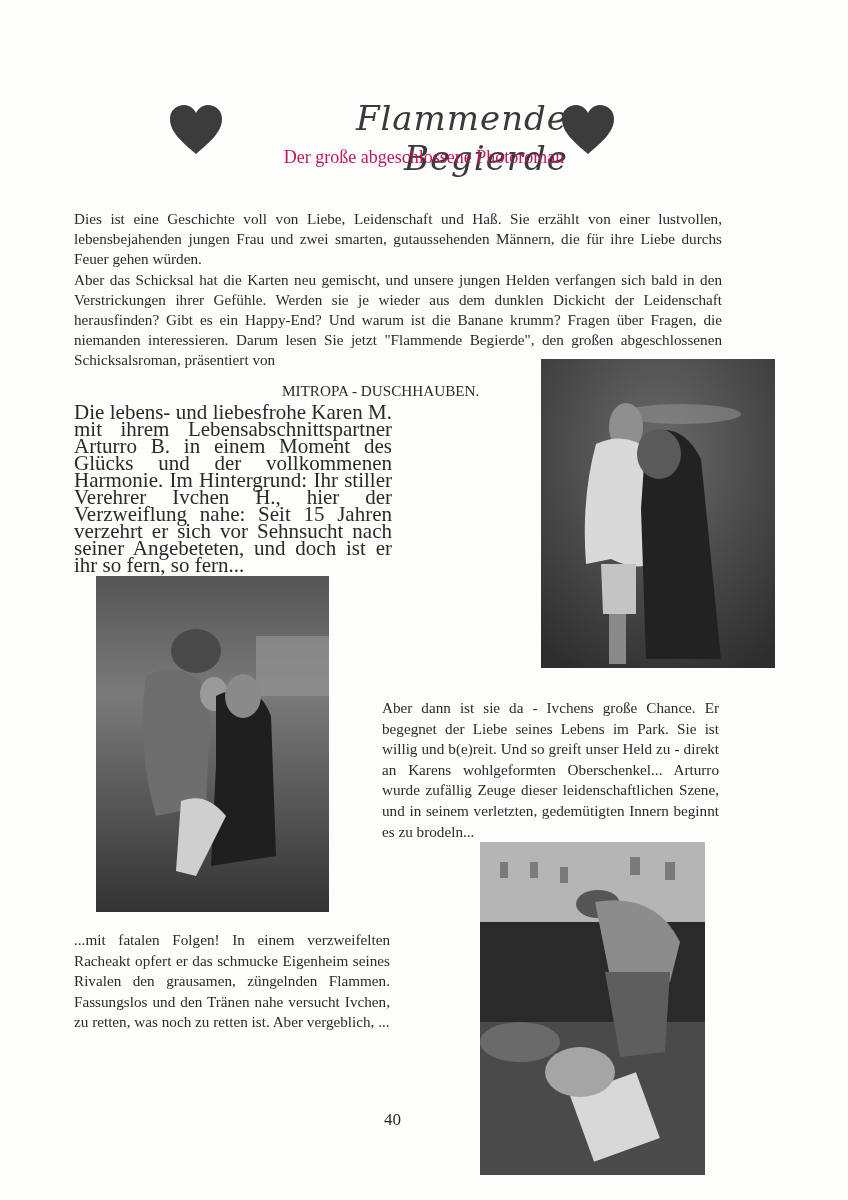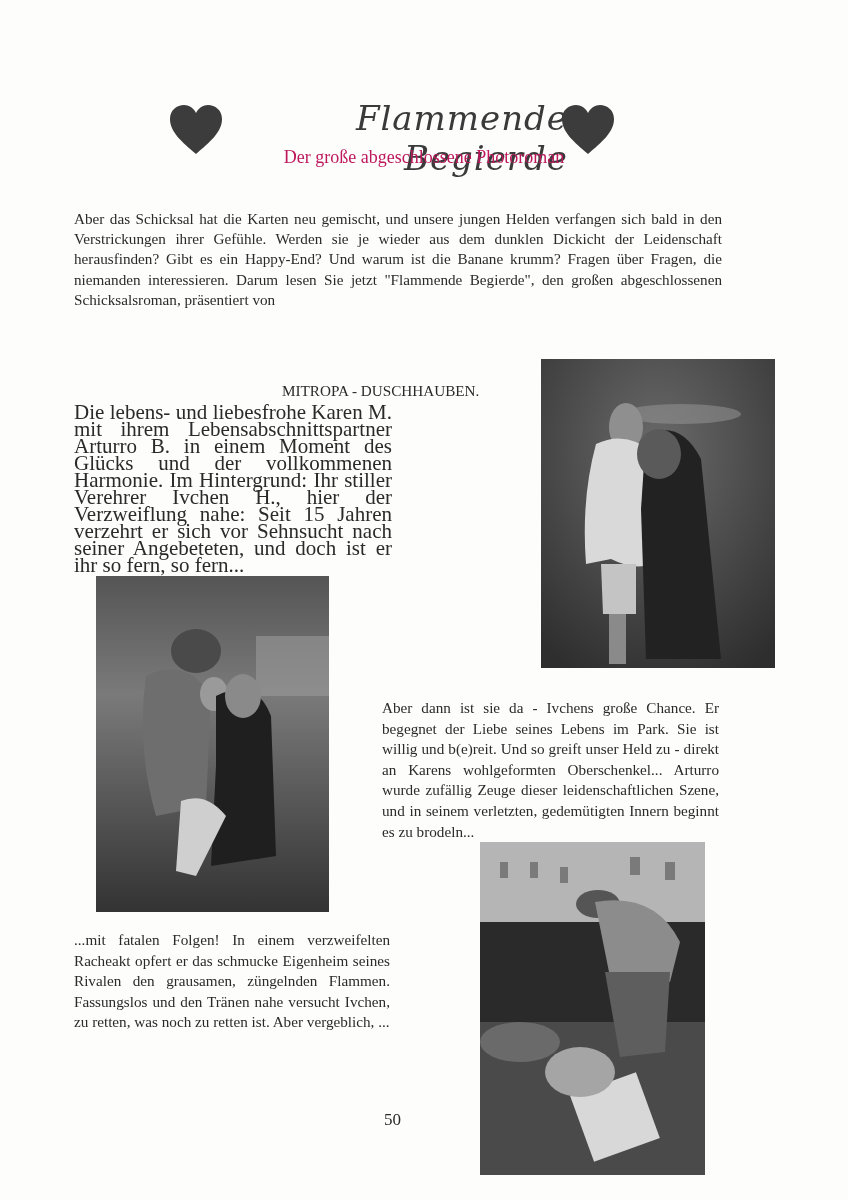--- a/index.html
+++ b/index.html
@@ -26,20 +26,21 @@
 <svg class="heart" style="left:168px;top:104px;" viewBox="0 0 56 52">
   <path d="M28 50 C14 38 2 28 2 15 C2 6 9 1 16 1 C22 1 26 5 28 9 C30 5 34 1 40 1 C47 1 54 6 54 15 C54 28 42 38 28 50 Z" fill="#3c3c3c"></path>
 </svg>
 <div class="title">Flammende Begierde</div>
 <svg class="heart" style="left:560px;top:104px;" viewBox="0 0 56 52">
   <path d="M28 50 C14 38 2 28 2 15 C2 6 9 1 16 1 C22 1 26 5 28 9 C30 5 34 1 40 1 C47 1 54 6 54 15 C54 28 42 38 28 50 Z" fill="#3c3c3c"></path>
 </svg>
 <div class="subtitle">Der große abgeschlossene Photoroman</div>
 
 <div class="p intro">
+  <span class="line">Dies ist eine Geschichte voll von Liebe, Leidenschaft und Haß. Sie erzählt von einer lustvollen, lebensbejahenden jungen Frau und zwei smarten, gutaussehenden Männern, die für ihre Liebe durchs Feuer gehen würden.</span>
   <span class="line">Aber das Schicksal hat die Karten neu gemischt, und unsere jungen Helden verfangen sich bald in den Verstrickungen ihrer Gefühle. Werden sie je wieder aus dem dunklen Dickicht der Leidenschaft herausfinden? Gibt es ein Happy-End? Und warum ist die Banane krumm? Fragen über Fragen, die niemanden interessieren. Darum lesen Sie jetzt "Flammende Begierde", den großen abgeschlossenen Schicksalsroman, präsentiert von</span>
 </div>
 <div class="sig">MITROPA - DUSCHHAUBEN.</div>
 
 <div class="photo" style="left:541px;top:359px;width:234px;height:309px;">
   <svg width="234" height="309" viewBox="0 0 234 309">
     <defs>
       <radialGradient id="g1" cx="50%" cy="30%" r="80%">
           <stop offset="0" stop-color="#6a6a6a"></stop>
           <stop offset="1" stop-color="#2e2e2e"></stop>
@@ -96,13 +97,13 @@
     <rect y="80" width="225" height="100" fill="#2a2a2a"></rect>
     <ellipse cx="118" cy="62" rx="22" ry="14" fill="#555"></ellipse>
     <path d="M115 60 Q175 50 200 100 L190 140 L130 135 Z" fill="#8c8c8c"></path>
     <path d="M125 130 L190 130 L185 210 L140 215 Z" fill="#5e5e5e"></path>
     <rect x="100" y="240" width="70" height="70" fill="#d8d8d8" transform="rotate(-20 135 275)"></rect>
     <ellipse cx="100" cy="230" rx="35" ry="25" fill="#a5a5a5"></ellipse>
     <ellipse cx="40" cy="200" rx="40" ry="20" fill="#6a6a6a"></ellipse>
   </svg>
 </div>
 
-<div class="pagenum">50</div>
+<div class="pagenum">40</div>
 
 </body></html>

